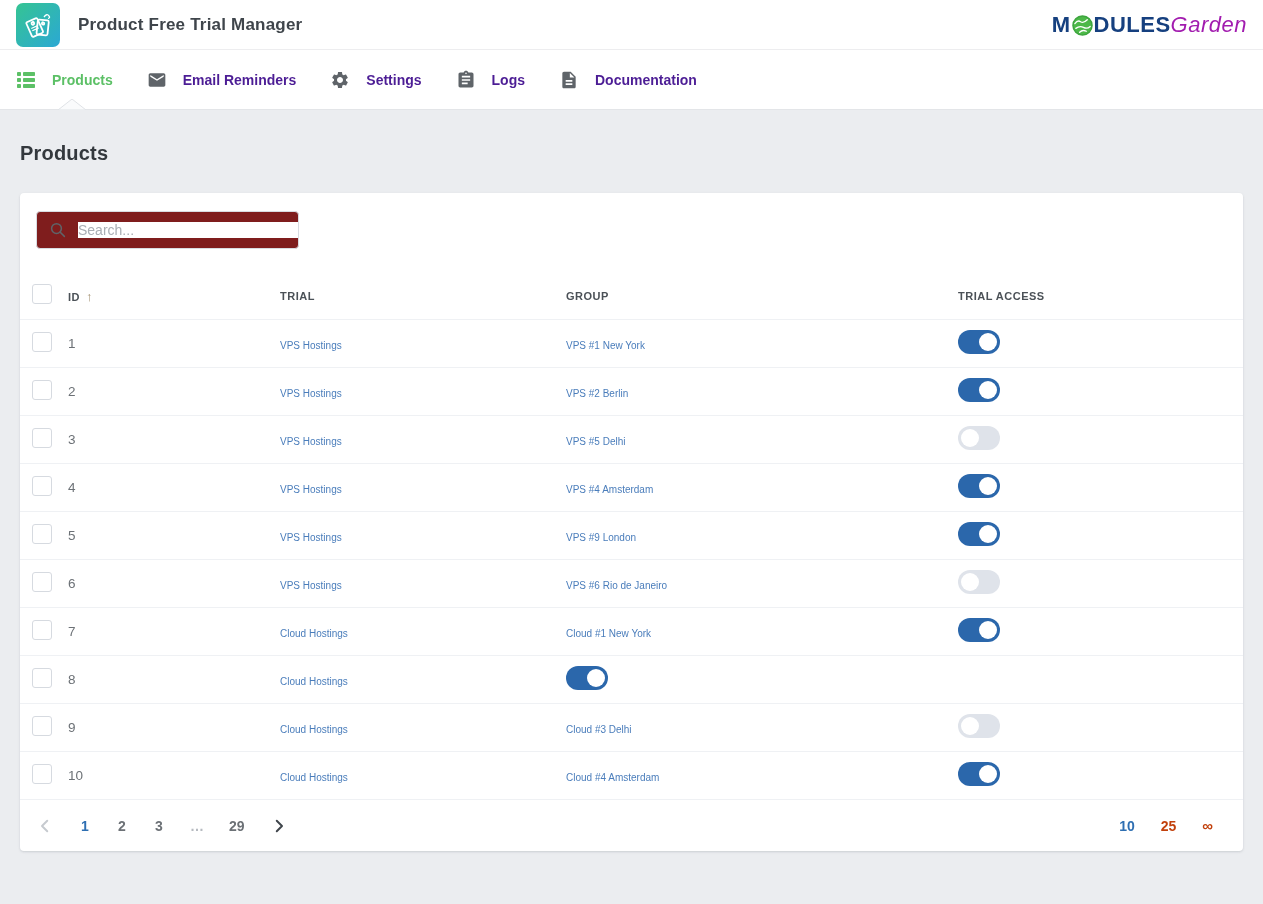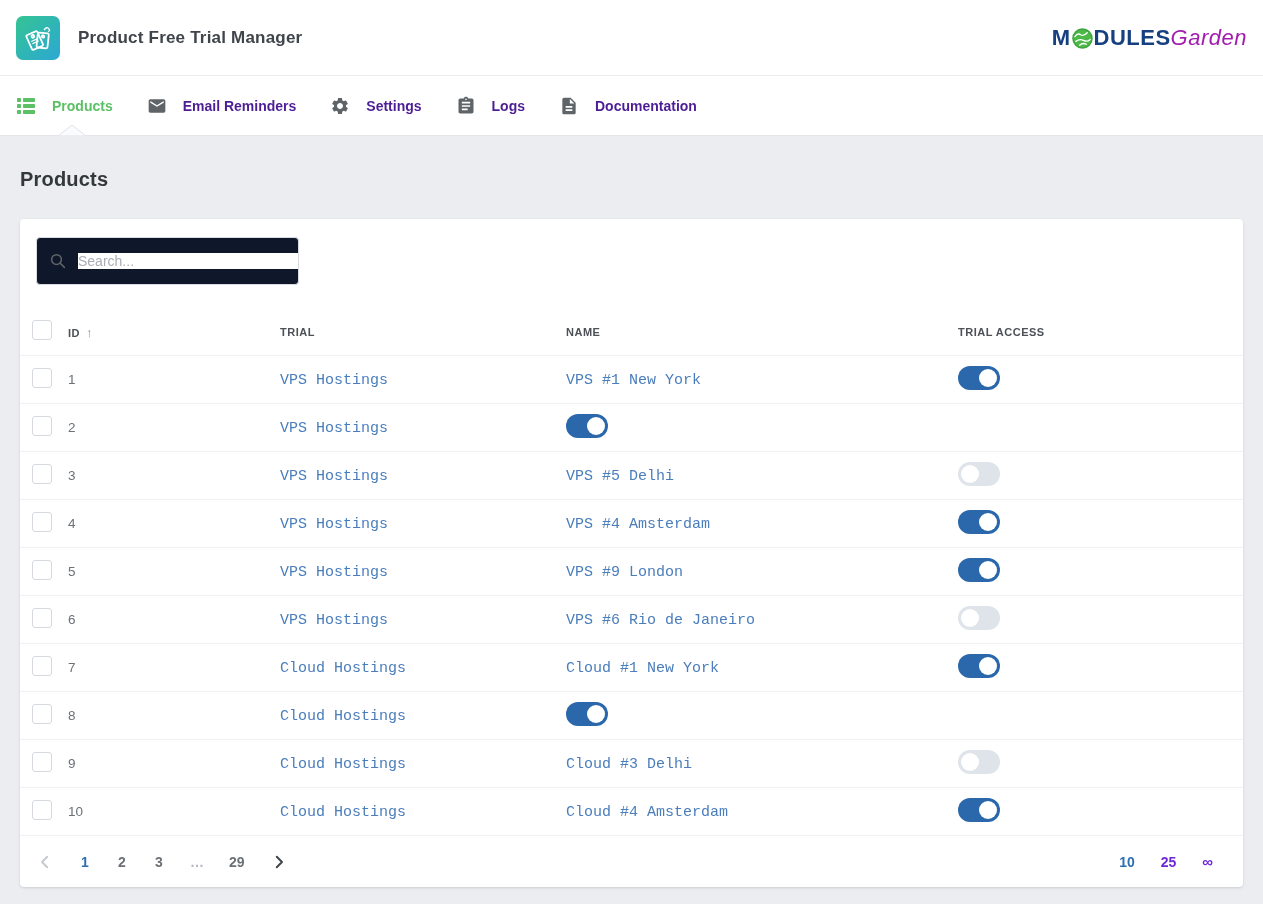--- a/index.html
+++ b/index.html
@@ -5,21 +5,21 @@
   * { margin:0; padding:0; box-sizing:border-box; }
   html,body { width:1263px; height:904px; }
   body {
     font-family:"Liberation Sans", sans-serif;
     background:#ebedf0;
     color:#3f454b;
     overflow:hidden;
   }
   
   .app-header {
-    height:76px; background:#fff; border-bottom:1px solid #ededef;
+    height:50px; background:#fff; border-bottom:1px solid #ededef;
     display:flex; align-items:center; padding:0 16px;
   }
   .app-icon {
     width:44px; height:44px; border-radius:7px;
     background:linear-gradient(135deg,#35c493 0%,#2ba8d4 100%);
     display:flex; align-items:center; justify-content:center;
     flex:0 0 auto;
   }
   .app-title { font-size:17px; font-weight:700; color:#3f454b; margin-left:18px; letter-spacing:.2px; }
   .mg-logo { margin-left:auto; display:flex; align-items:center; font-size:22px; line-height:1; }
@@ -41,22 +41,22 @@
   
   .content { padding:32px 20px 20px; }
   .page-title { font-size:20px; font-weight:700; color:#33383d; margin-bottom:28px; letter-spacing:.2px; }
   .card {
     background:#fff; border-radius:4px;
     box-shadow:0 1px 3px rgba(40,50,60,.10), 0 1px 2px rgba(40,50,60,.06);
   }
   
   .search-wrap { padding:18px 16px 24px; }
   .search-box {
-    width:263px; height:48px; border:1px solid #d8dce2; border-radius:4px;
-    display:flex; align-items:center; padding:0 0 0 12px; background:#0f172a;
+    width:263px; height:38px; border:1px solid #d8dce2; border-radius:4px;
+    display:flex; align-items:center; padding:0 0 0 12px; background:#7f1d1d;
   }
   .search-box input {
     border:none; outline:none; flex:1; font-size:14px; margin-left:11px;
     font-family:"Liberation Sans",sans-serif; color:#3f454b;
   }
   .search-box input::placeholder { color:#a9aeb4; }
   
   .trow {
     display:grid;
     grid-template-columns:36px 212px 286px 392px auto;
@@ -66,21 +66,21 @@
   .tbody .trow { height:48px; border-top:1px solid #eff1f4; }
   .th {
     font-size:11px; font-weight:700; color:#4b5157; letter-spacing:.5px;
   }
   .sort-arrow { color:#a2906f; font-size:13px; margin-left:6px; font-weight:400; }
   .checkbox {
     width:20px; height:20px; border:1px solid #d6dae0; border-radius:3px;
     background:#fff; display:inline-block; cursor:pointer;
   }
   .cell-id { font-size:13.5px; color:#6c7176; }
-  .link { font-size:15px; color:#4a7dbb; text-decoration:none; cursor:pointer;font-family:Liberation Mono, monospace; }
+  .link { font-size:10px; color:#4a7dbb; text-decoration:none; cursor:pointer; }
   
   .toggle {
     width:42px; height:24px; border-radius:12px; position:relative;
     display:inline-block; cursor:pointer;
   }
   .toggle.on  { background:#2b67ab; }
   .toggle.off { background:#dfe3ea; }
   .toggle .knob {
     position:absolute; top:3px; width:18px; height:18px; border-radius:50%; background:#fff;
   }
@@ -90,21 +90,21 @@
   .pagination {
     height:52px; border-top:1px solid #eff1f4;
     display:flex; align-items:center; padding:0 30px 0 16px;
   }
   .pg-left { display:flex; align-items:center; gap:25px; }
   .pg-item { font-size:14px; font-weight:700; color:#6c7176; min-width:12px; text-align:center; cursor:pointer; }
   .pg-item.active { color:#2e6fb2; }
   .pg-item.dots { color:#b6bac0; cursor:default; }
   .pg-chevron { display:flex; align-items:center; cursor:pointer; }
   .pg-right { margin-left:auto; display:flex; align-items:center; gap:26px; }
-  .pg-size { font-size:14px; font-weight:700; color:#6d28d9; cursor:pointer; }
+  .pg-size { font-size:14px; font-weight:700; color:#c2410c; cursor:pointer; }
   .pg-size.active { color:#2e6fb2; }
   .pg-size.infinity { font-size:15px; }
 </style>
 </head>
 <body>
 
 <div class="app-header">
   <div class="app-icon">
     <svg width="34" height="34" viewBox="0 0 34 34">
       <g fill="none" stroke="#ffffff" stroke-width="1.8" stroke-linejoin="round">
@@ -192,36 +192,37 @@
         <input type="text" placeholder="Search..." style="">
       </div>
     </div>
 
     <div class="trow thead">
       <div><span class="checkbox"></span></div>
       <div class="th">
         <span>ID</span><span class="sort-arrow">↑</span>
       </div>
       <div class="th">TRIAL</div>
-      <div class="th">NAME</div>
+      <div class="th">GROUP</div>
       <div class="th">TRIAL ACCESS</div>
     </div>
 
     <div class="tbody">
         <div class="trow">
     <div><span class="checkbox"></span></div>
     <div class="cell-id">1</div>
     <div><a class="link">VPS Hostings</a></div>
     <div><a class="link">VPS #1 New York</a></div>
     <div><span class="toggle on"><span class="knob"></span></span></div>
   </div>
         <div class="trow">
     <div><span class="checkbox"></span></div>
     <div class="cell-id">2</div>
     <div><a class="link">VPS Hostings</a></div>
+    <div><a class="link">VPS #2 Berlin</a></div>
     <div><span class="toggle on"><span class="knob"></span></span></div>
   </div>
         <div class="trow">
     <div><span class="checkbox"></span></div>
     <div class="cell-id">3</div>
     <div><a class="link">VPS Hostings</a></div>
     <div><a class="link">VPS #5 Delhi</a></div>
     <div><span class="toggle off"><span class="knob"></span></span></div>
   </div>
         <div class="trow">

